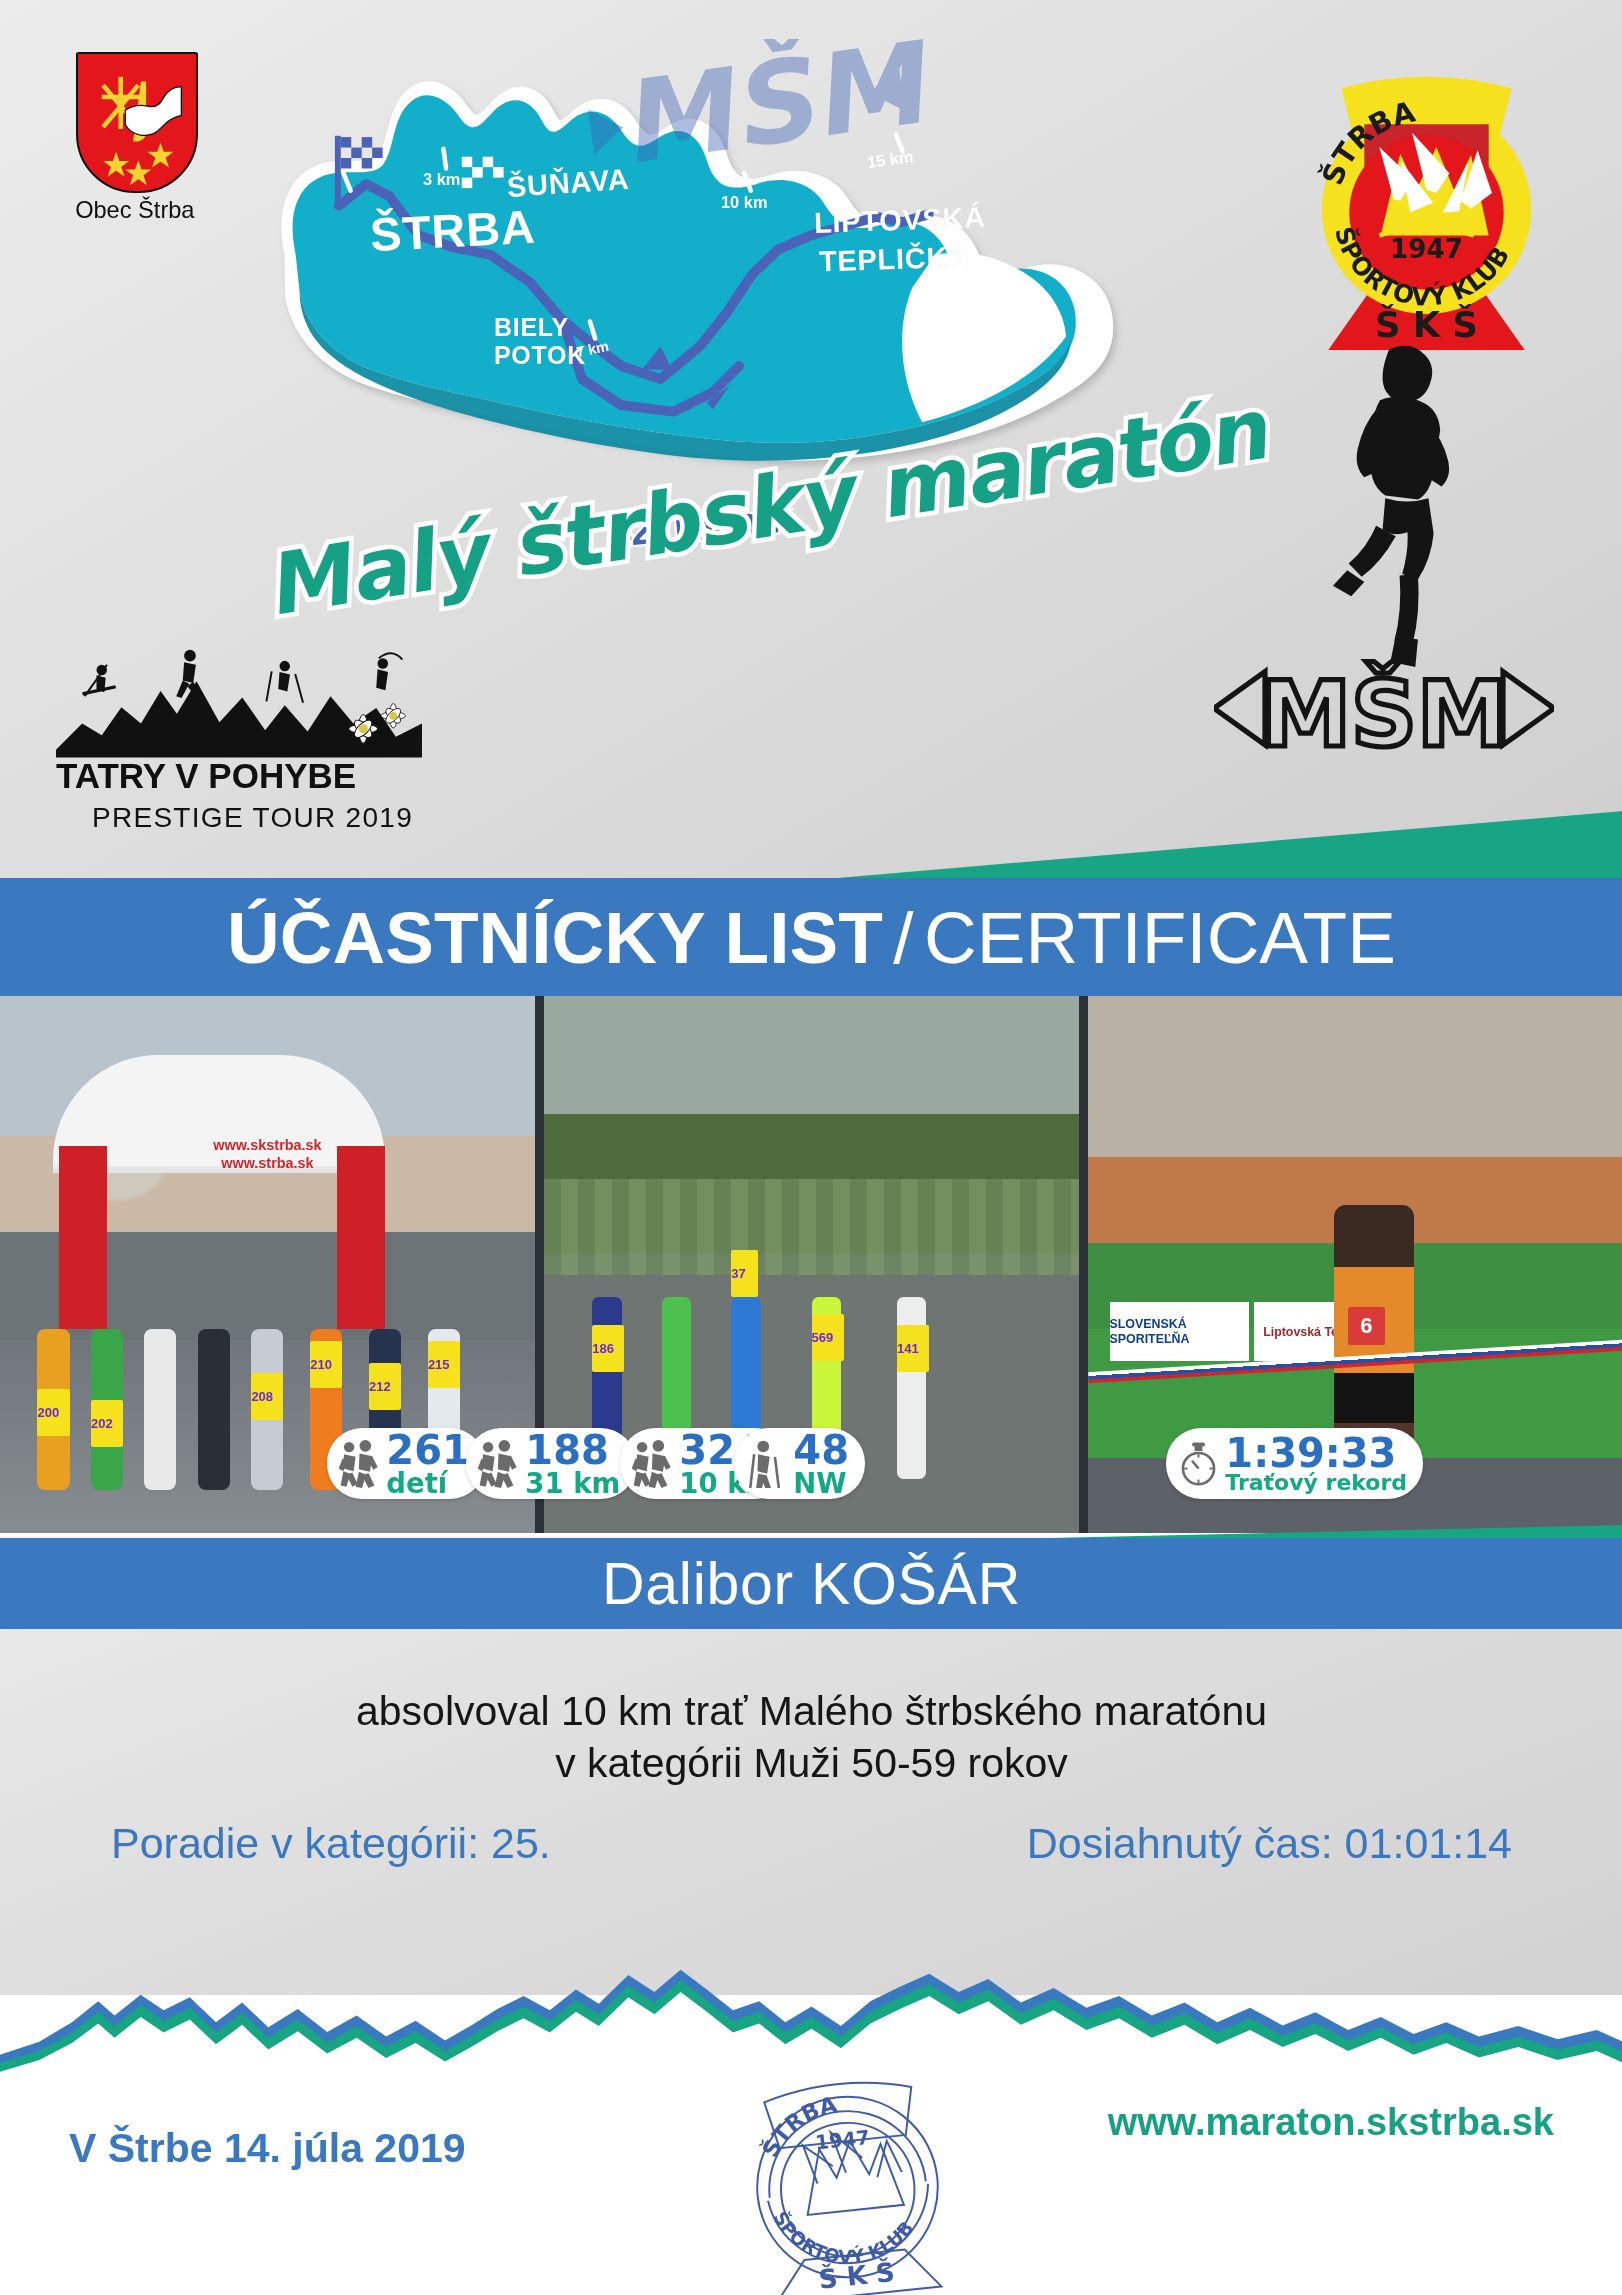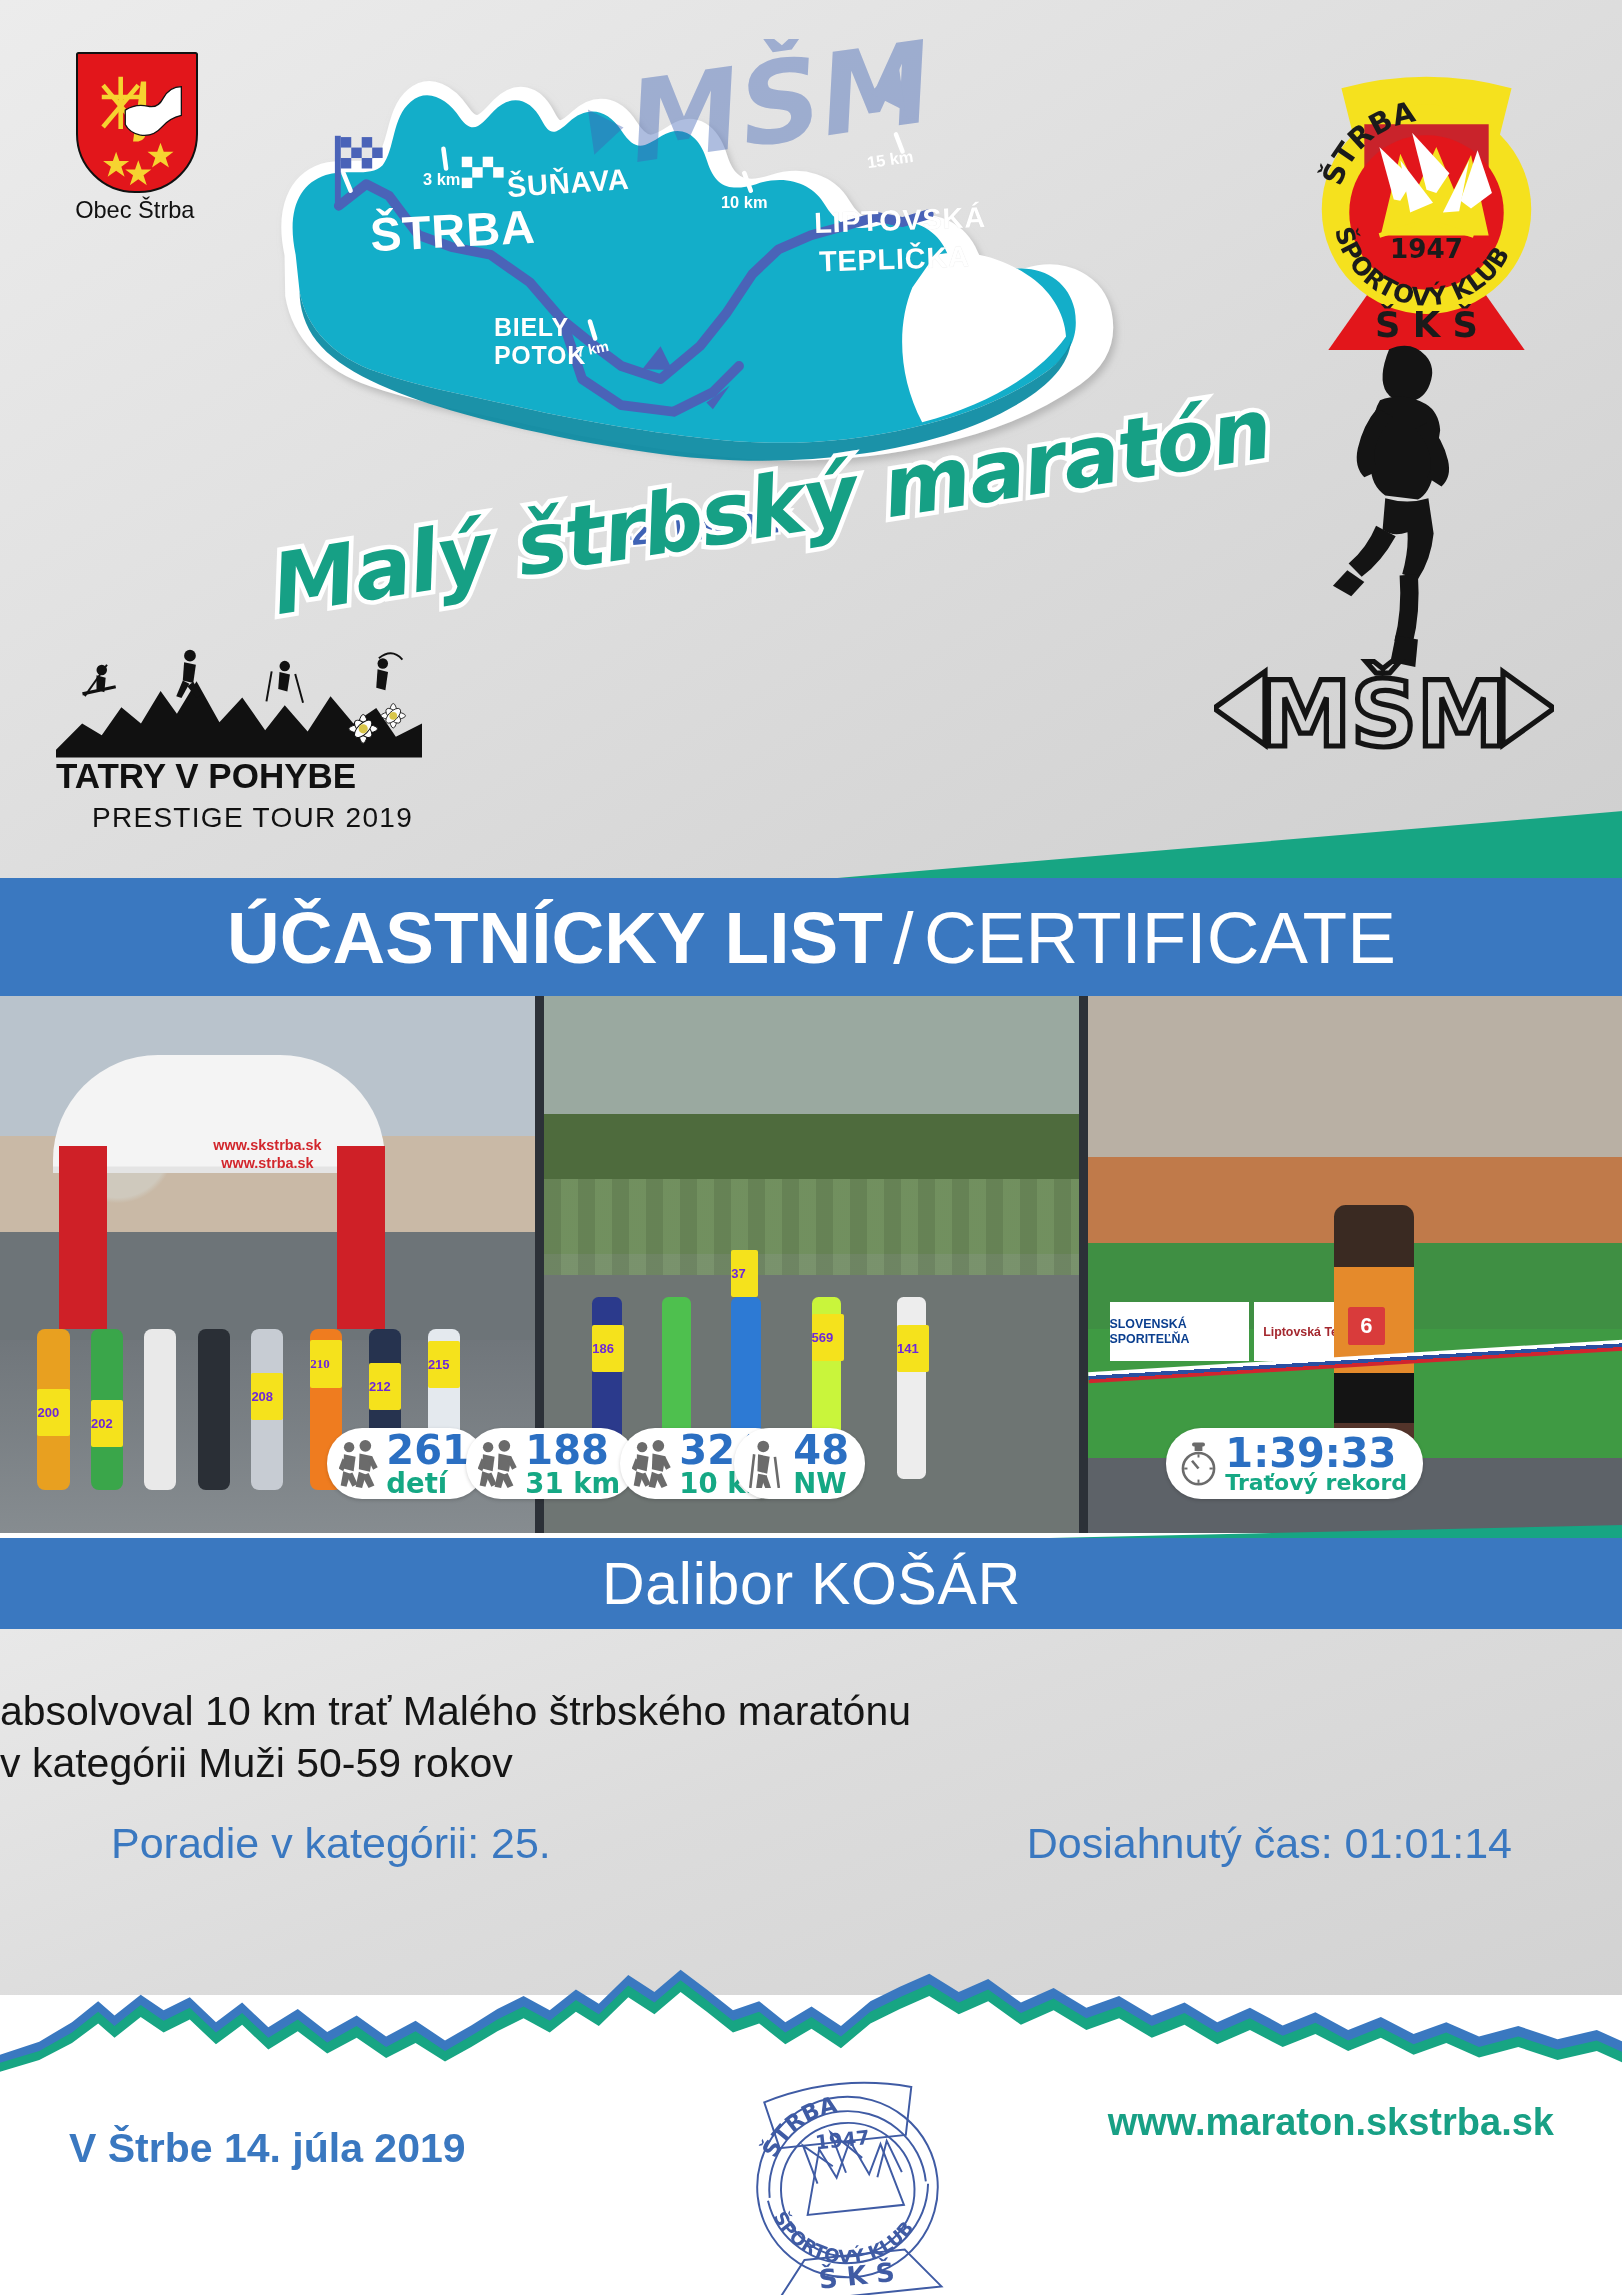--- a/index.html
+++ b/index.html
@@ -178,21 +178,21 @@
     position:absolute;left:0;top:105px;width:1623px;height:30px;background:#17a583;
     clip-path:polygon(0 0, 1008px 0, 0 30px);
   }
 
   
   .body-area{
     position:absolute;left:0;top:1629px;width:1623px;height:366px;
     background:linear-gradient(160deg,#e8e8e8 0%,#dcdcdc 45%,#d2d2d2 100%);
   }
   .body-line{
-    position:absolute;width:1623px;color:#161616;
+    position:absolute;width:1623px;text-align:center;color:#161616;
     font-size:41px;font-weight:400;
   }
   .res-left{position:absolute;left:111px;top:190px;font-size:43px;color:#3a78c0;font-weight:400;}
   .res-right{position:absolute;right:111px;top:190px;font-size:43px;color:#3a78c0;font-weight:400;}
 
   
   .mountain{position:absolute;left:0;top:1924px;width:1623px;height:157px;}
 
   
   .footer{position:absolute;left:0;top:2074px;width:1623px;height:221px;background:#ffffff;}
@@ -470,21 +470,21 @@
       <div class="kid" style="left:17%;background:#3aa64a;"></div>
       <div class="kid" style="left:27%;background:#e9e9e9;"></div>
       <div class="kid" style="left:37%;background:#2a2f36;"></div>
       <div class="kid" style="left:47%;background:#c7ccd3;"></div>
       <div class="kid" style="left:58%;background:#ef7c1f;"></div>
       <div class="kid" style="left:69%;background:#26334f;"></div>
       <div class="kid" style="left:80%;background:#e4e9ee;"></div>
       <div class="bib" style="left:7%;bottom:18%;width:6%;">200</div>
       <div class="bib" style="left:17%;bottom:16%;width:6%;">202</div>
       <div class="bib" style="left:47%;bottom:21%;width:6%;">208</div>
-      <div class="bib" style="left:58%;bottom:27%;width:6%;font-family:Liberation Serif, serif;">210</div>
+      <div class="bib" style="left:58%;bottom:27%;width:6%;">210</div>
       <div class="bib" style="left:69%;bottom:23%;width:6%;">212</div>
       <div class="bib" style="left:80%;bottom:27%;width:6%;">215</div>
     </div>
 
     <div class="ph ph2">
       <div class="crowdrow"></div>
       <div class="runner-b" style="left:9%;background:#2b3a8c;"></div>
       <div class="runner-b" style="left:22%;background:#4ec04e;"></div>
       <div class="runner-b" style="left:35%;background:#2d7ad4;"></div>
       <div class="runner-b" style="left:50%;background:#c9f53b;"></div>

